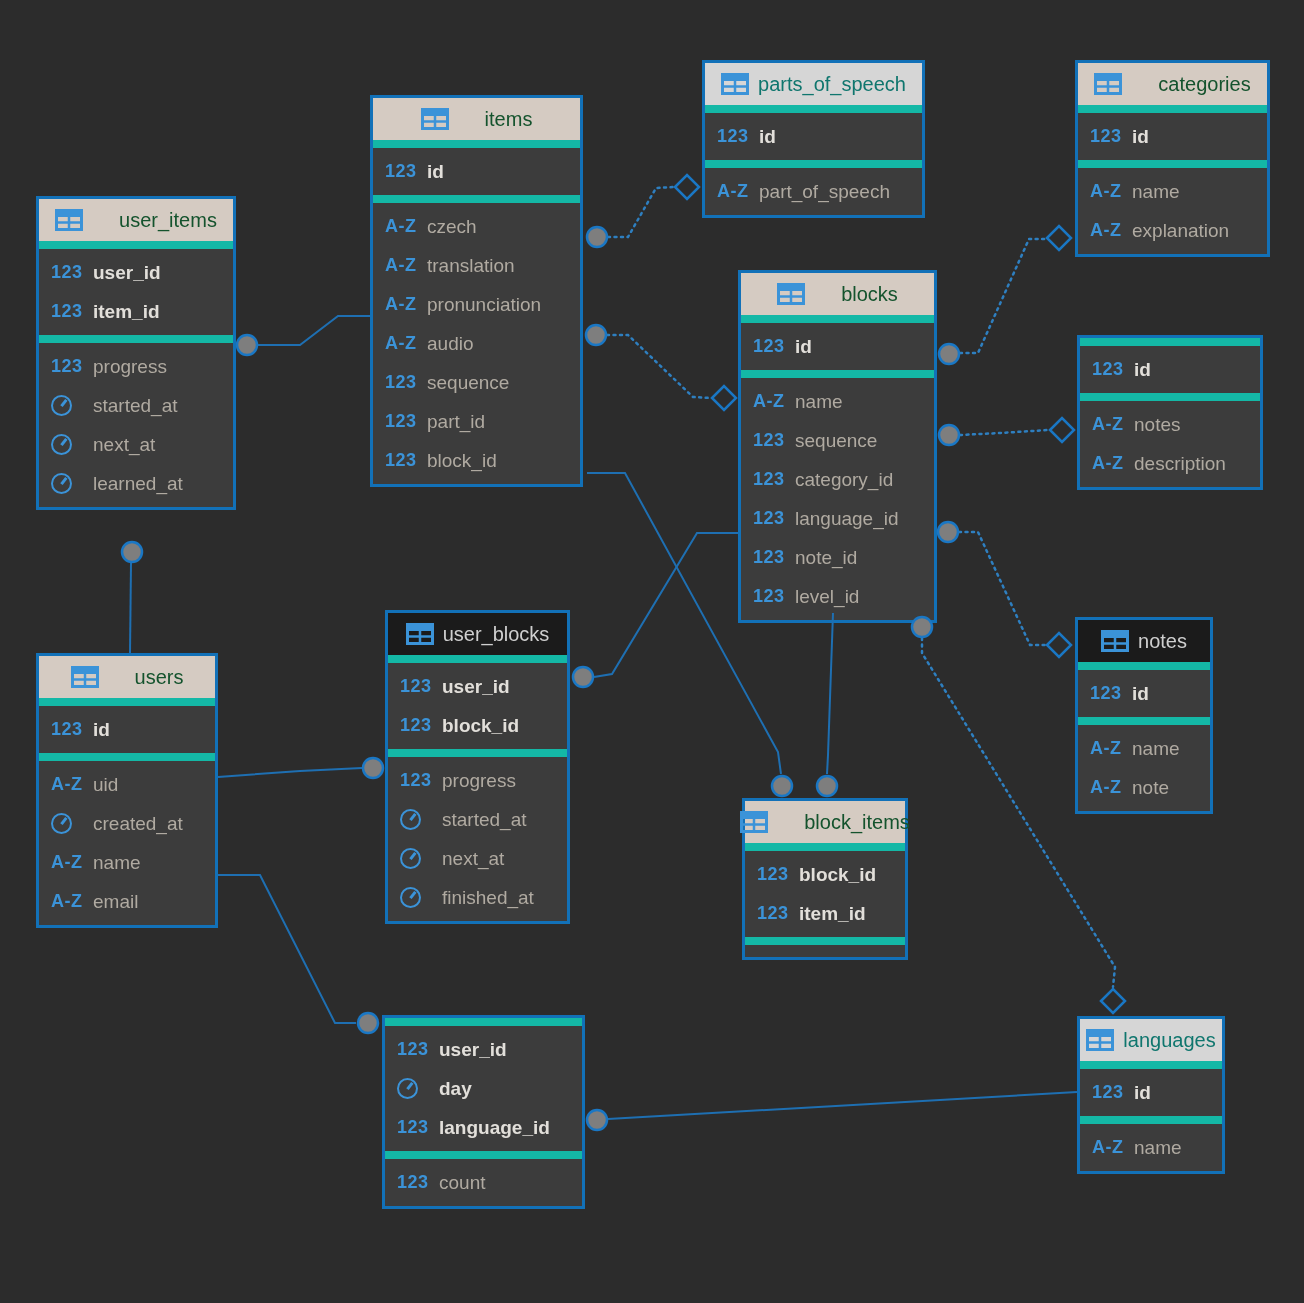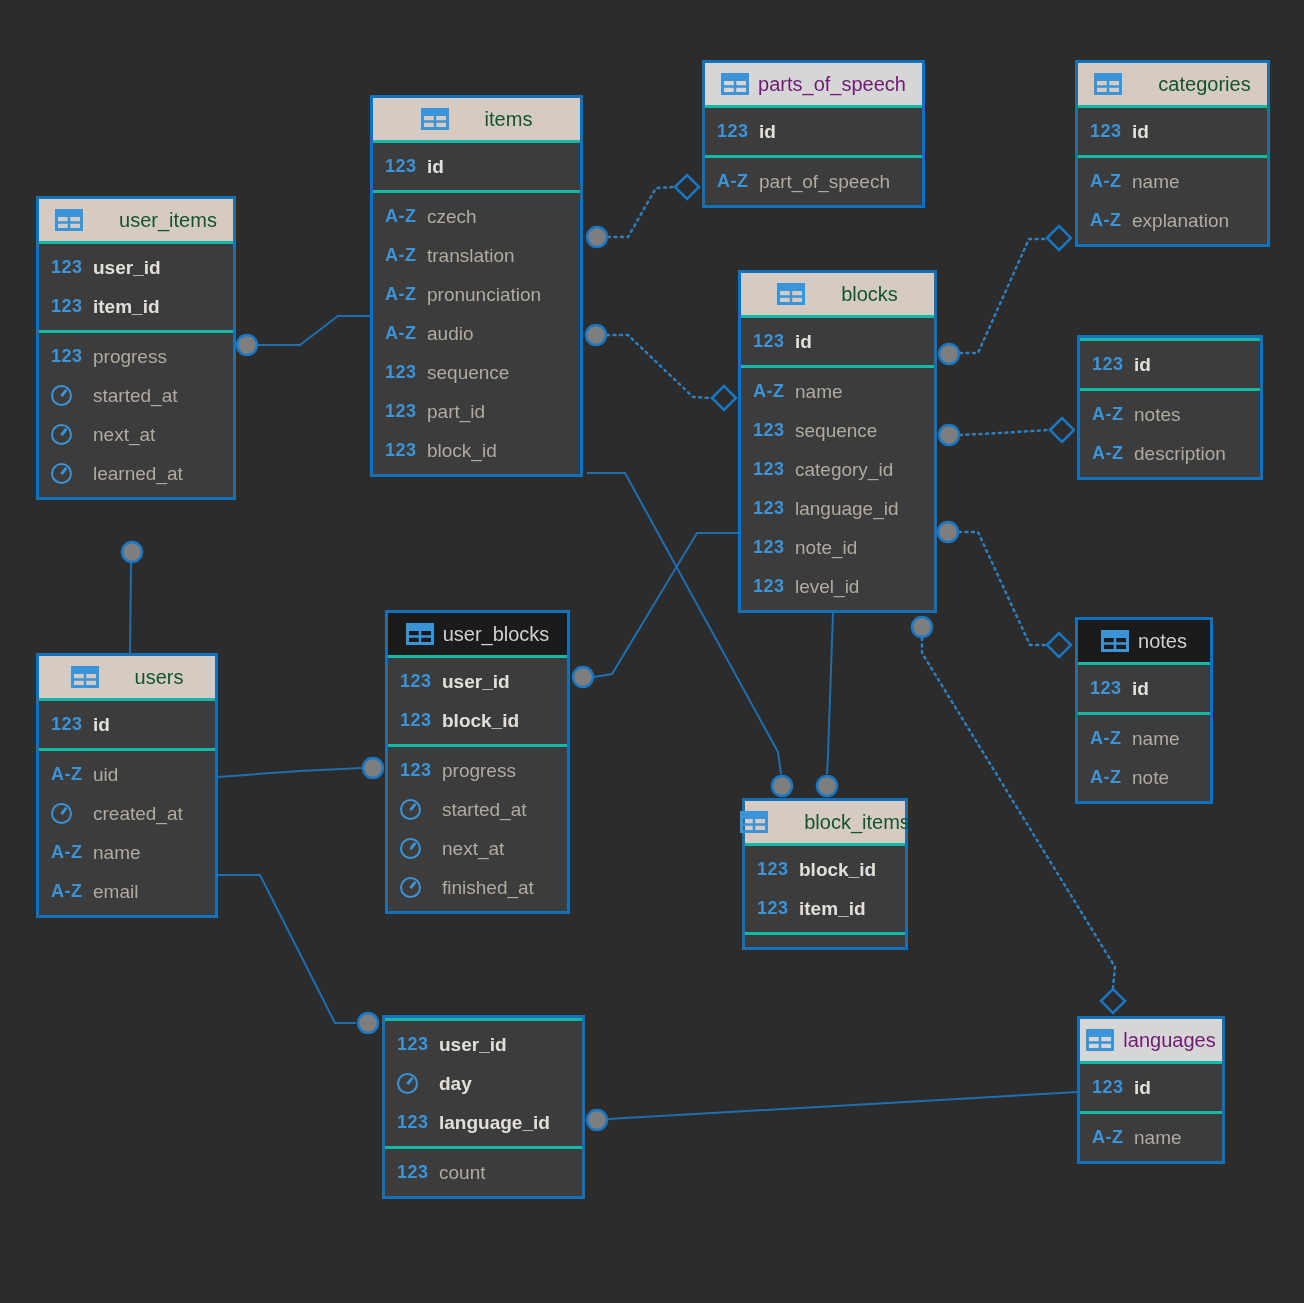--- a/index.html
+++ b/index.html
@@ -18,24 +18,24 @@
     z-index:1;
   }
   .hd{
     height:42px;
     display:flex;align-items:center;justify-content:center;
     gap:9px;
     font-size:20px;
     white-space:nowrap;
   }
   .beige .hd{background:#d5cbc2;color:#14532d;gap:36px;}
-  .gray  .hd{background:#d6d6d6;color:#701a75;}
+  .gray  .hd{background:#d6d6d6;color:#0f766e;}
   .dark  .hd{background:#1b1b1b;color:#cfcfcf;}
   .tbl-icon{flex:0 0 auto;display:block;}
-  .sec{border-top:3px solid #14b8a6;padding:4px 0;min-height:4px;}
+  .sec{border-top:8px solid #14b8a6;padding:4px 0;min-height:4px;}
   .row{
     height:39px;
     display:flex;align-items:center;
     padding:0 8px 0 12px;
     font-size:19px;
     color:#b0aaa1;
     white-space:nowrap;
   }
   .row.pk{font-weight:bold;color:#e2dfda;}
   .ic{flex:0 0 auto;}

